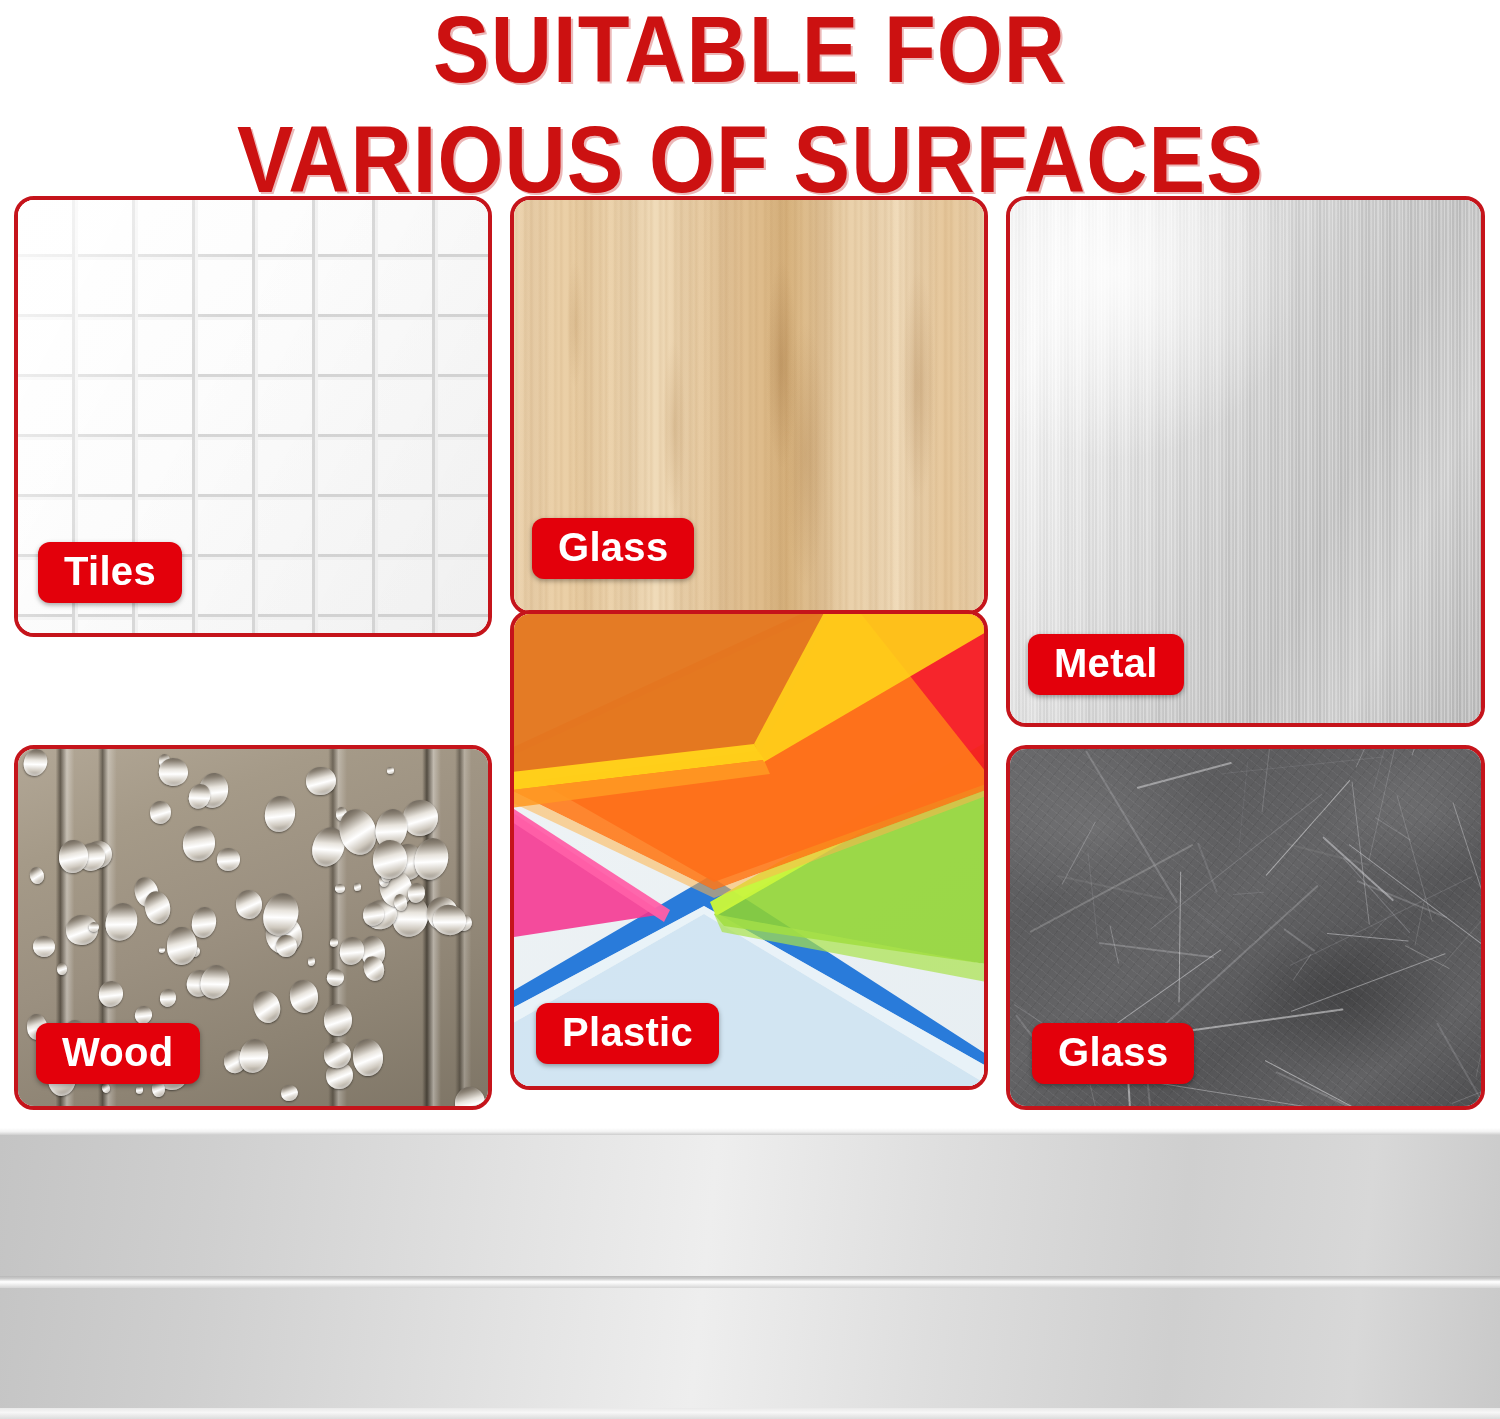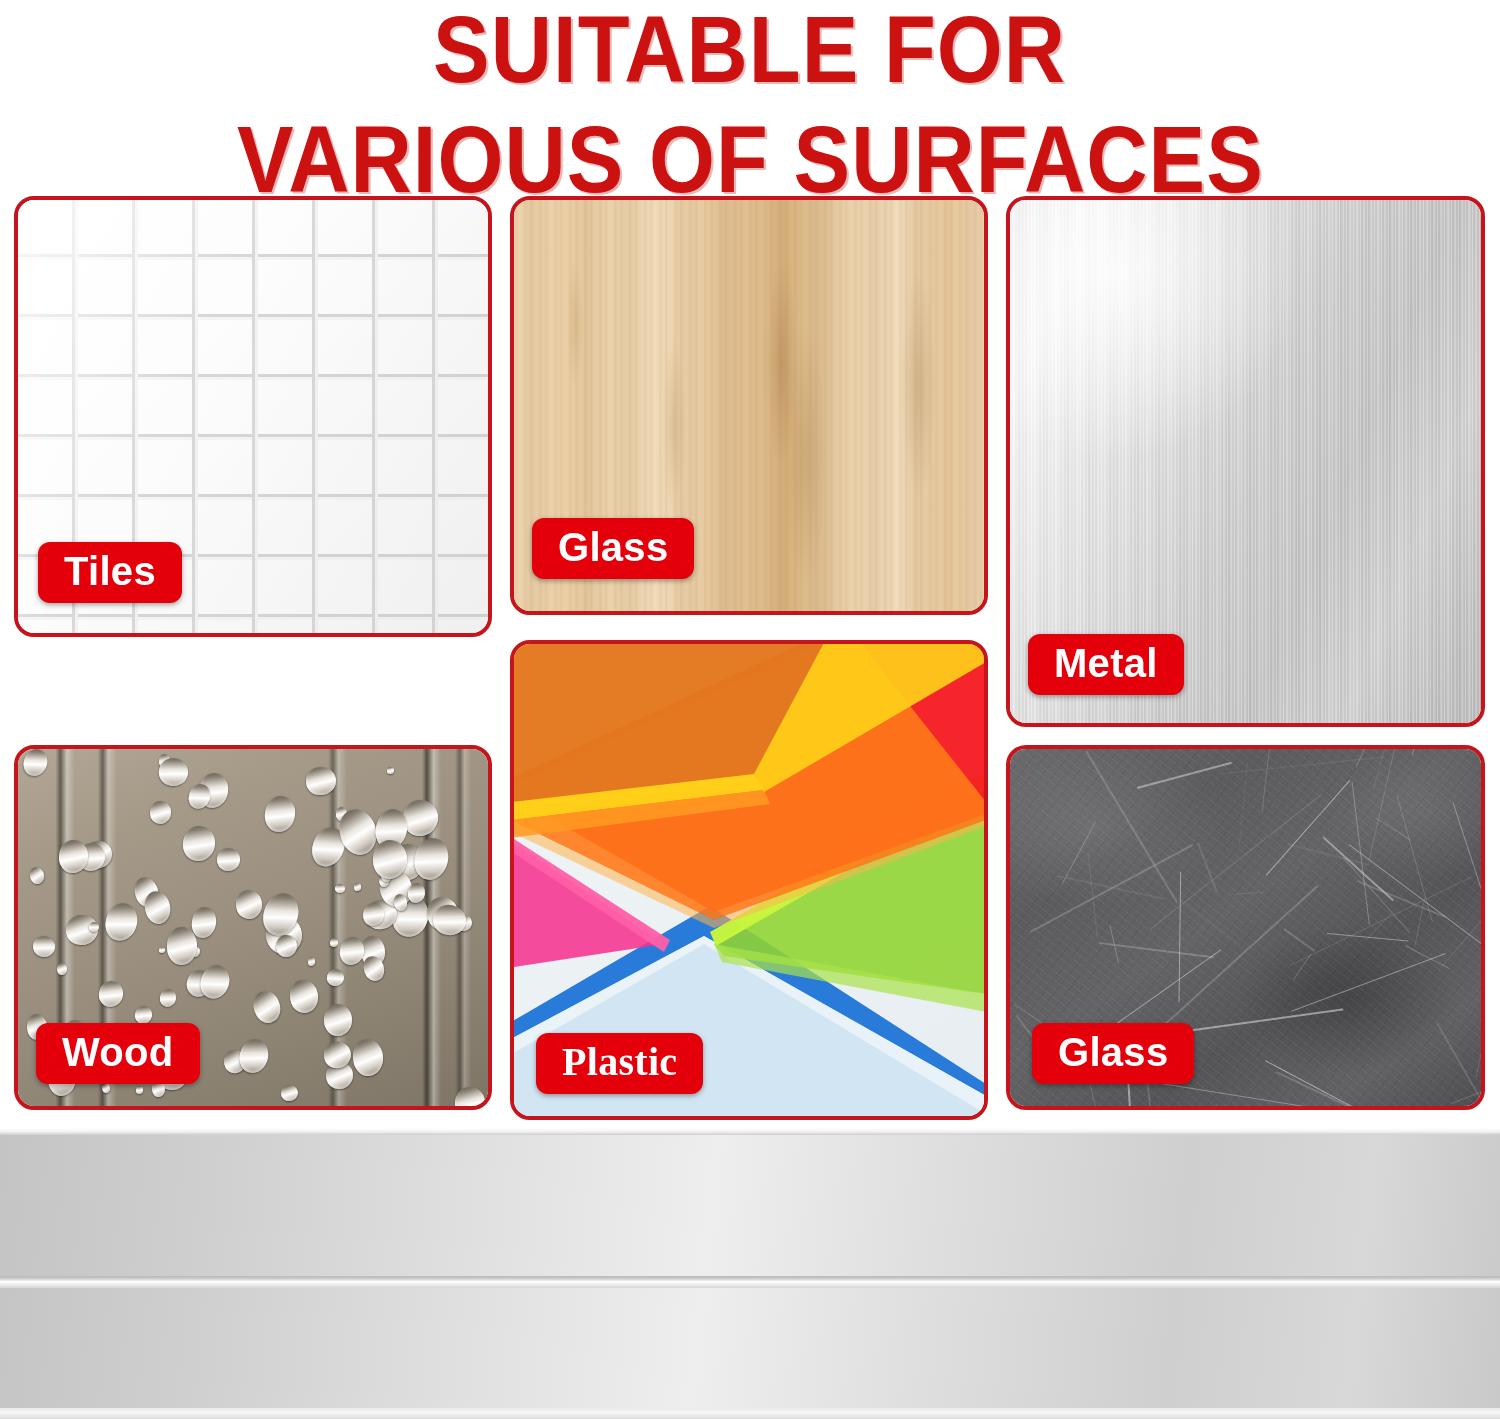--- a/index.html
+++ b/index.html
@@ -129,21 +129,21 @@
       linear-gradient(90deg, rgba(0,0,0,0) 0 86%, rgba(28,24,18,.58) 87%, rgba(255,255,255,.34) 88.4%, rgba(0,0,0,0) 90%),
       linear-gradient(90deg, rgba(0,0,0,0) 0 93%, rgba(30,26,20,.40) 94%, rgba(255,255,255,.22) 95%, rgba(0,0,0,0) 96.5%);
   }
   .drop{
     position:absolute;border-radius:50% 50% 52% 48%;
     background:linear-gradient(165deg,#5a5248 0%,#8a8174 18%,#e8e4dd 42%,#ffffff 56%,#cfc9bf 76%,#6e665b 100%);
     box-shadow:0 1px 2px rgba(0,0,0,.45), inset 0 -2px 3px rgba(255,255,255,.55);
   }
 
   
-  #panel-plastic{left:510px;top:640px;width:478px;height:480px;font-family:Liberation Serif, serif;}
+  #panel-plastic{left:510px;top:610px;width:478px;height:480px;}
   .plastic-bg{background:linear-gradient(150deg,#f0f4f6 0%,#e7eef2 100%);}
   .sheet{position:absolute;}
 
   
   #panel-marble{left:1006px;top:745px;width:479px;height:365px;}
   .marble-bg{
     background:
       radial-gradient(ellipse 40% 32% at 18% 22%, rgba(255,255,255,.10), rgba(0,0,0,0) 70%),
       radial-gradient(ellipse 34% 30% at 72% 70%, rgba(0,0,0,.22), rgba(0,0,0,0) 70%),
       radial-gradient(ellipse 30% 26% at 88% 18%, rgba(255,255,255,.07), rgba(0,0,0,0) 70%),

